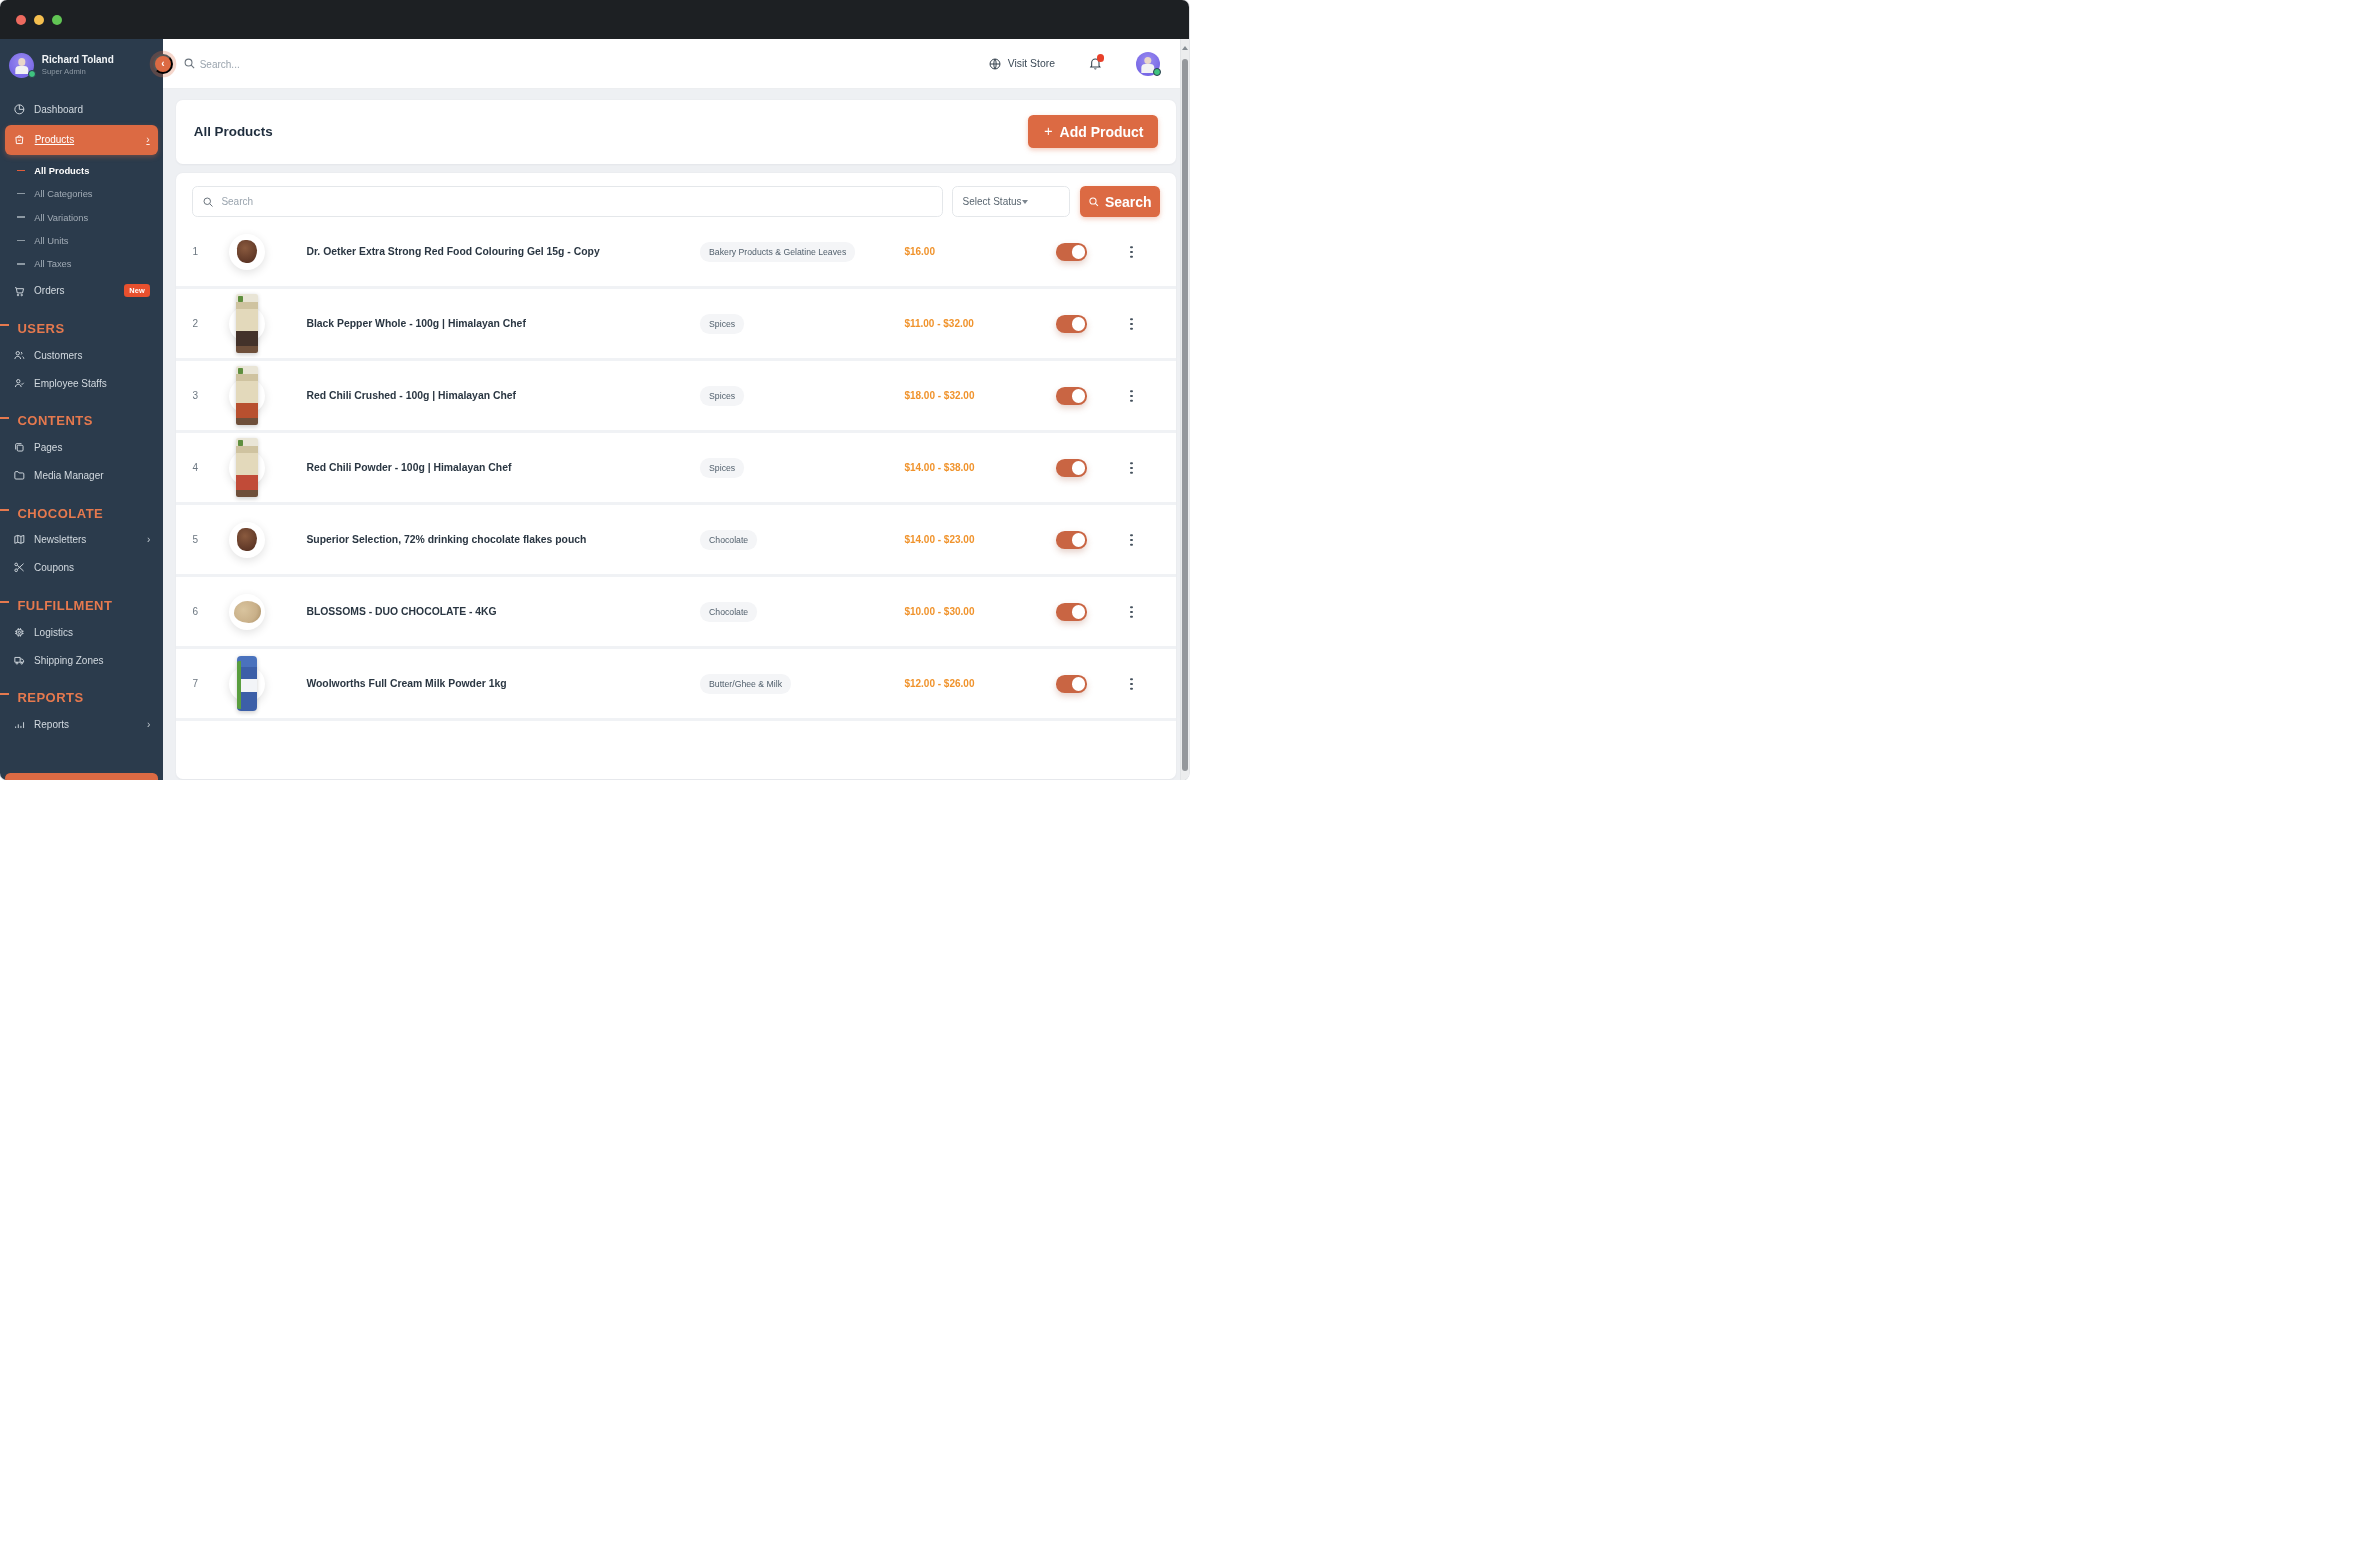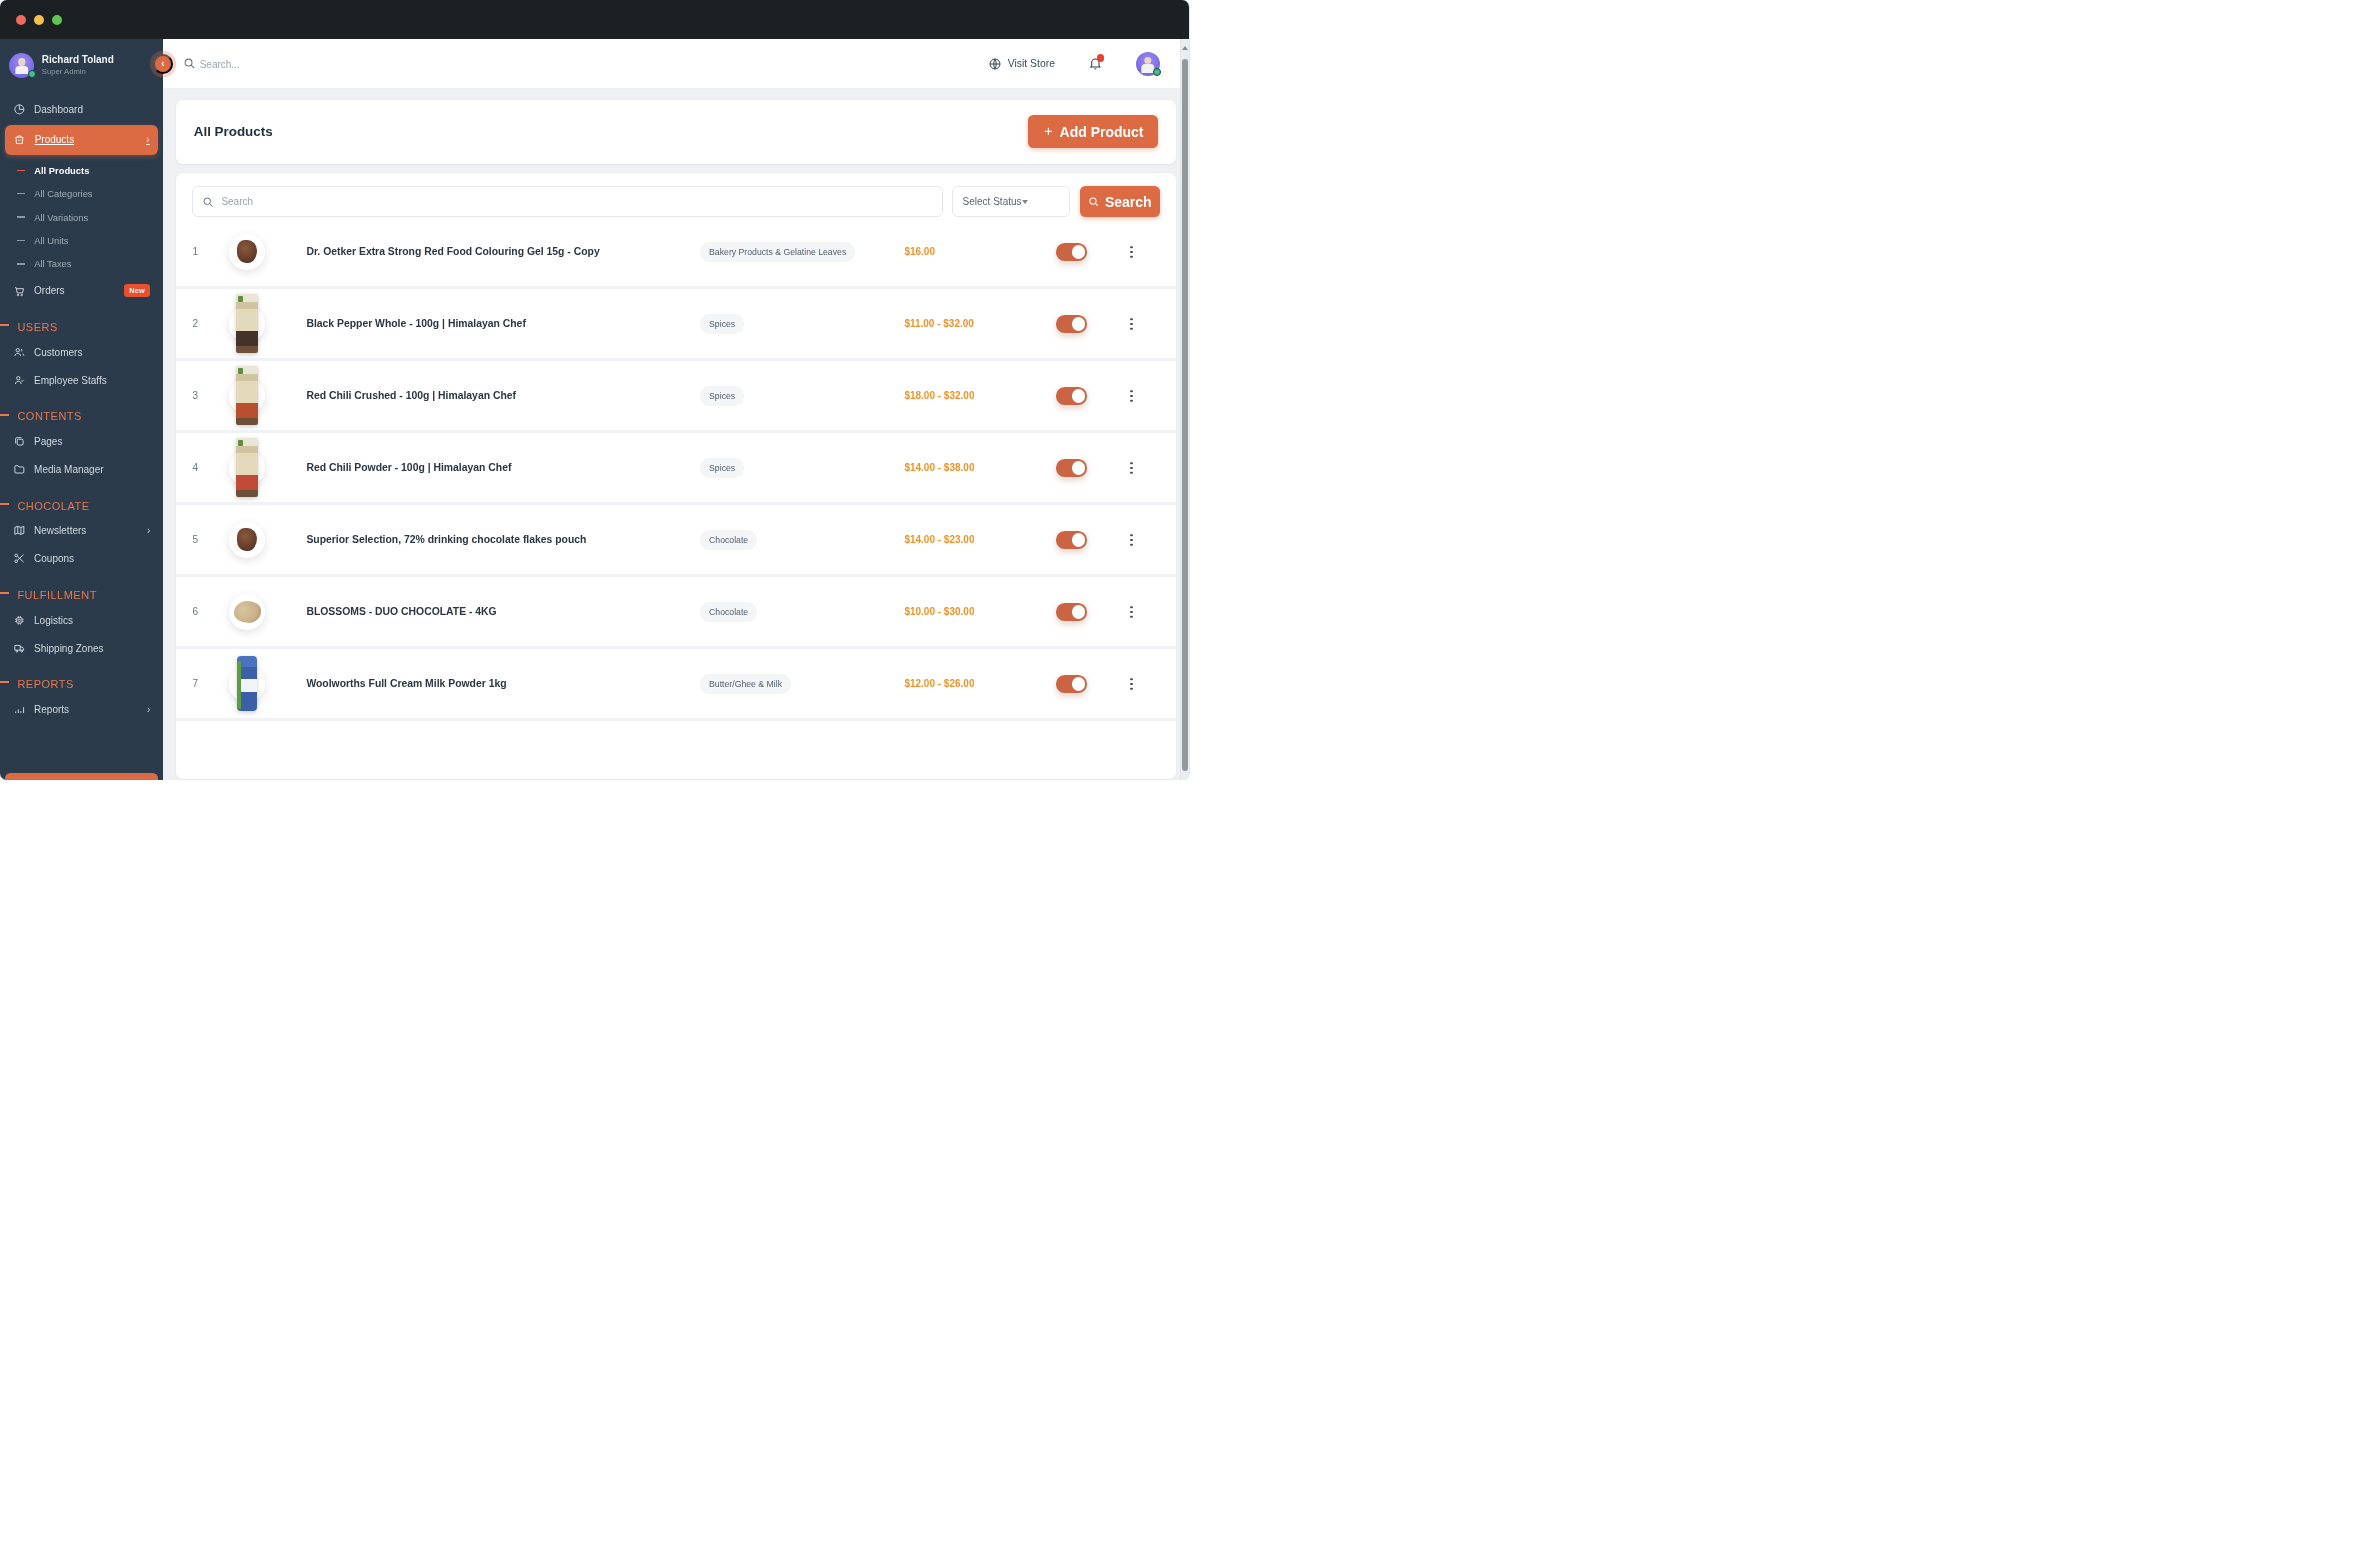--- a/index.html
+++ b/index.html
@@ -35,21 +35,21 @@
   .nav-active{margin:1.3px 5.3px; background:var(--accent); border-radius:6px; color:#fff; height:30px; padding:0 8px;
               box-shadow:0 2px 5.3px rgba(220,106,67,.35);text-decoration:underline;}
   .chev-r{margin-left:auto; font-size:10px; opacity:.9;}
   .submenu{padding:2.7px 0 1.3px;}
   .sub-item{height:23.4px; display:flex; align-items:center; padding-left:17.4px; font-size:9.4px; color:#A2ACB6; cursor:pointer;}
   .sub-dash{width:7.4px; height:1.3px; background:#8D99A3; margin-right:9.4px; flex:0 0 auto;}
   .sub-active{color:#FDFDFD; font-weight:bold;}
   .sub-active .sub-dash{background:#E05C3A;}
   .badge-new{margin-left:auto; background:var(--badge); color:#fff; font-size:7.4px; font-weight:bold;
              padding:2px 5.3px; border-radius:3.3px; letter-spacing:0.2px;}
-  .section-label{margin:16px 0 5.3px; padding-left:17.4px; color:#E6794E; font-weight:normal; font-size:11px;
+  .section-label{margin:16px 0 5.3px; padding-left:17.4px; color:#E6794E; font-weight:bold; font-size:13px;
                  letter-spacing:0.5px; position:relative;}
   .section-label::before{content:''; position:absolute; left:0; top:3.3px; width:9.4px; height:2px; background:#E6794E;}
   .sidebar-bottom-bar{position:absolute; left:5.3px; right:5.3px; bottom:-5.3px; height:12px; background:var(--accent); border-radius:5.3px;}
   
   .main{flex:1; display:flex; flex-direction:column; background:var(--content-bg); min-width:0;}
   .topbar{height:50px; background:#fff; flex:0 0 auto; display:flex; align-items:center;
           padding:0 20px 0 20px; border-bottom:0.7px solid #ECEEF0;}
   .tb-search{display:flex; align-items:flex-end; gap:4px; flex:1;}
   .tb-search input{border:none; outline:none; font-size:10px; color:#3C4A57; width:201px; background:transparent;}
   .tb-search input::placeholder{color:#9AA4AE;}

